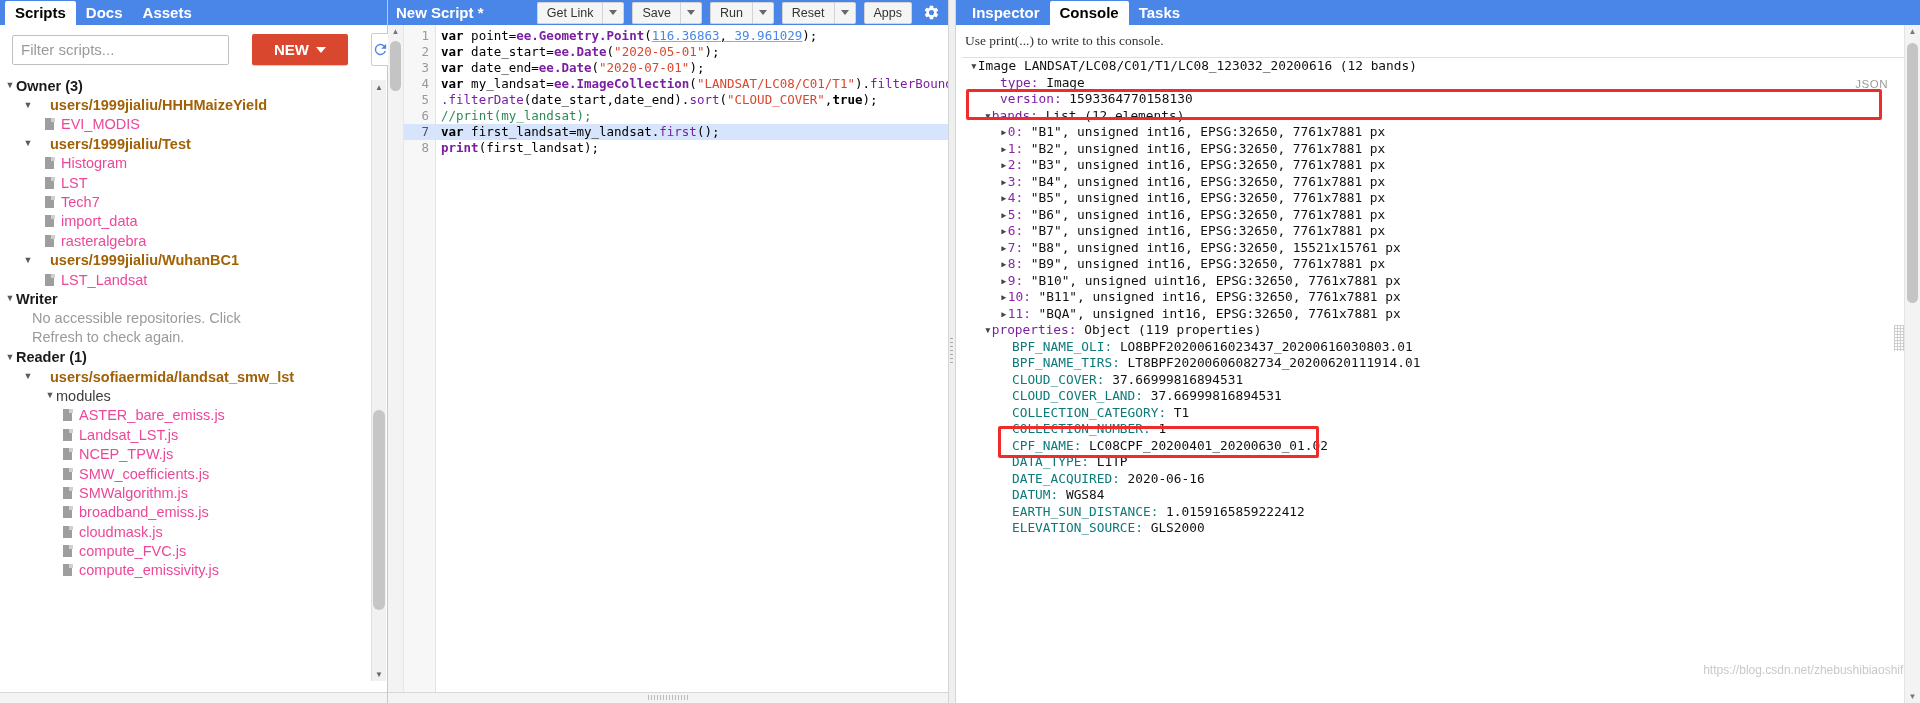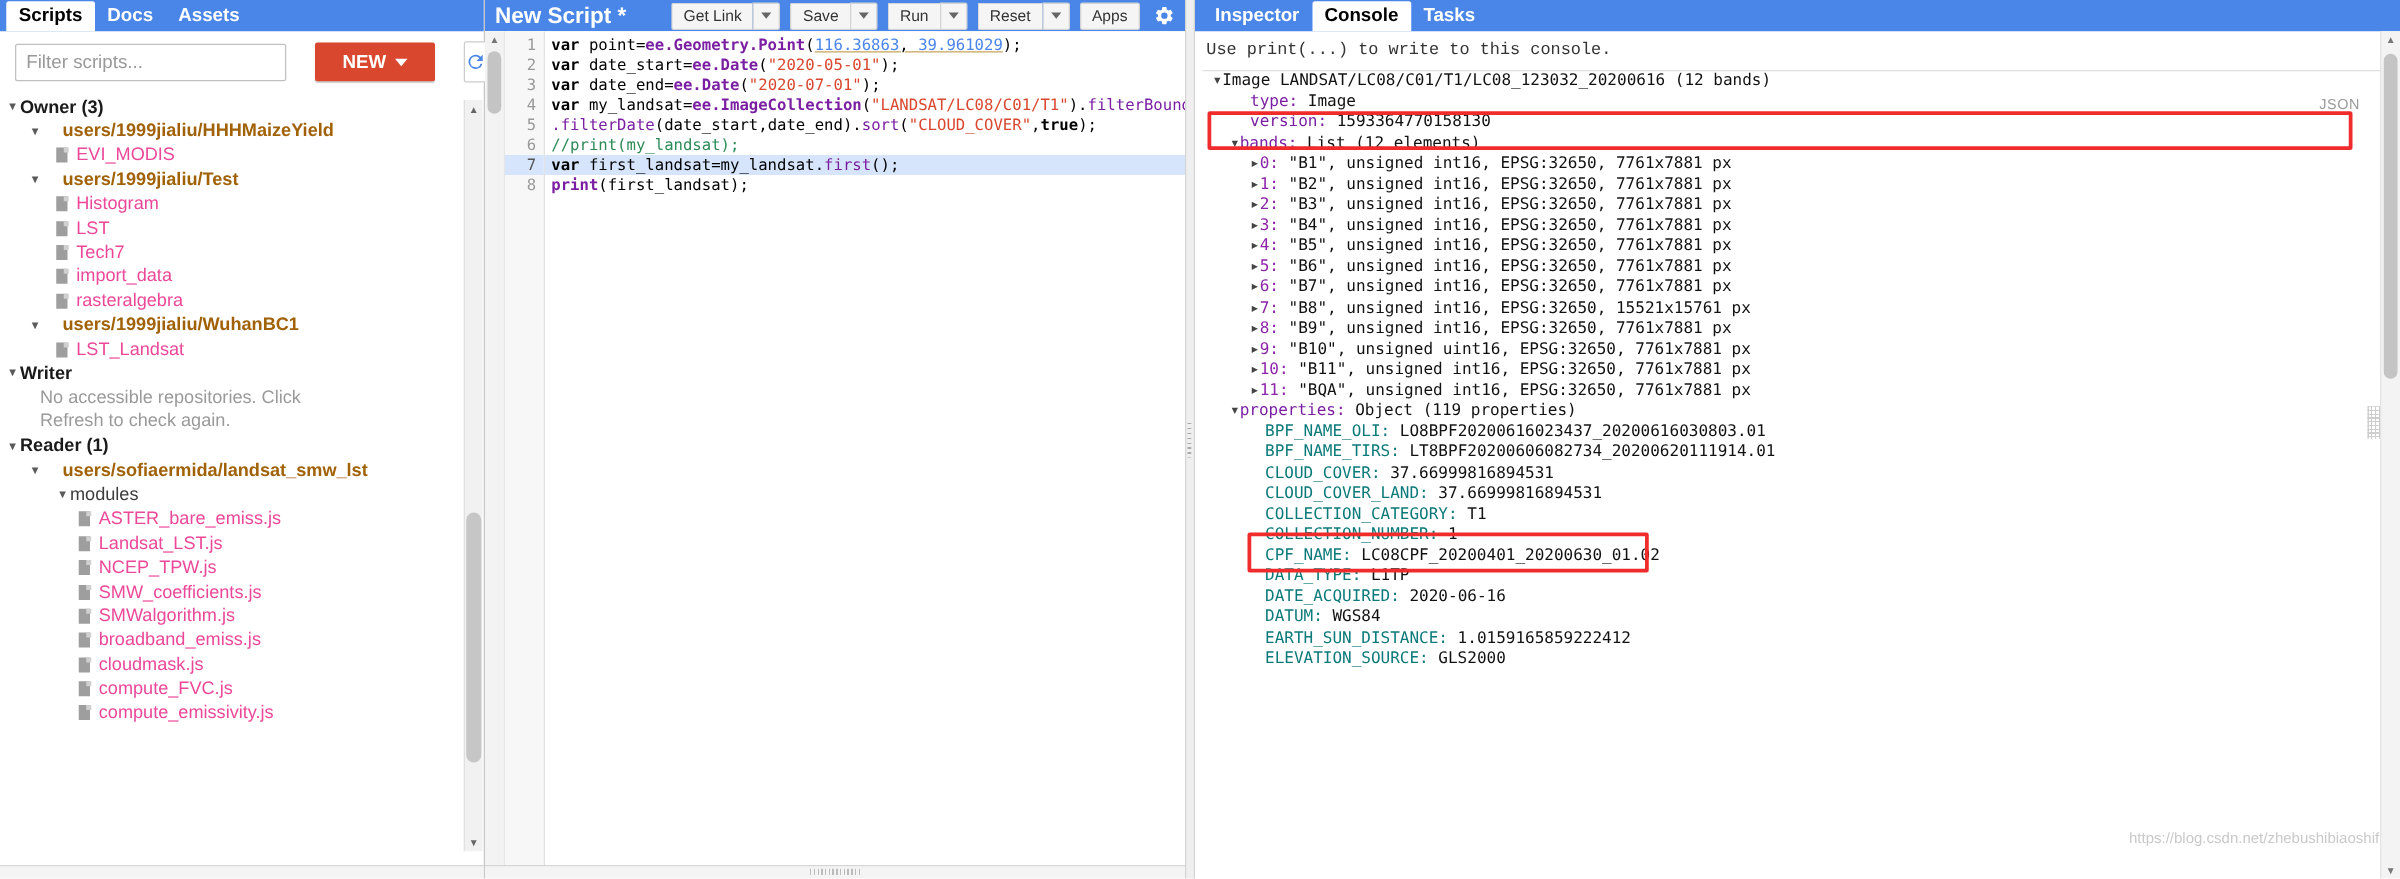--- a/index.html
+++ b/index.html
@@ -184,21 +184,21 @@
   .code-toolbar {
     height: 25px;
     background: #4a86e8;
     display: flex; align-items: center;
     padding: 0 6px 0 8px;
     gap: 0px;
     box-sizing: border-box;
   }
   .script-title {
     color: #fff;
-    font-size: 18px; font-weight: bold;
+    font-size: 15px; font-weight: bold;
     flex: 1;
     white-space: nowrap;
     overflow: hidden;
   }
   .tb-group { display: flex; margin-left: 8px; }
   .tb-btn {
     background: #f5f5f5;
     border: 1px solid #d4d4d4;
     height: 20px;
     font-size: 12.5px;
@@ -329,21 +329,21 @@
     flex: 1;
     position: relative;
     overflow: hidden;
     font-family: "DejaVu Sans Mono", monospace;
     font-size: 12.8px;
   }
   .console-hint {
     color: #333;
     padding: 8px 0 8px 9px;
     font-size: 13.5px;
-    font-family: Liberation Mono, monospace;
+    font-family: Liberation Serif, serif;
   }
   .console-sep { border-top: 1px solid #e0e0e0; margin: 0 6px; }
   .json-badge {
     position: absolute; right: 32px; top: 53px;
     font-size: 11.5px; color: #9a9a9a;
     font-family: "Liberation Sans", sans-serif;
     letter-spacing: .5px;
   }
   .cons-line {
     height: 16.5px; line-height: 16.5px;

